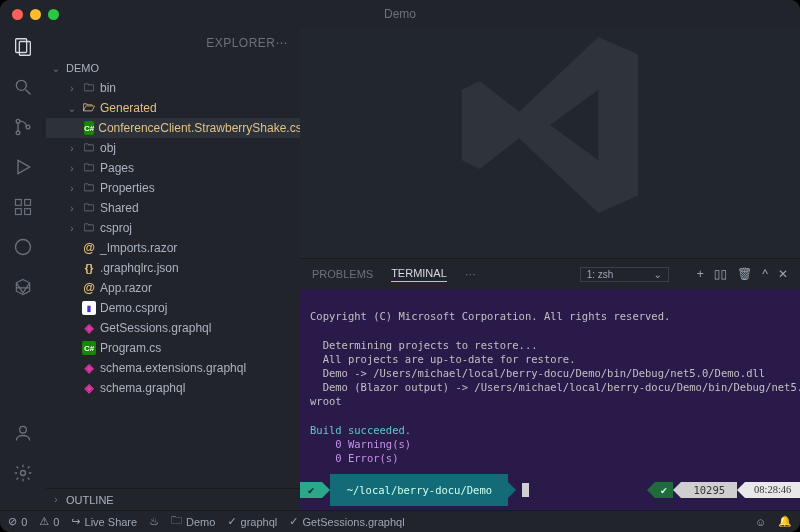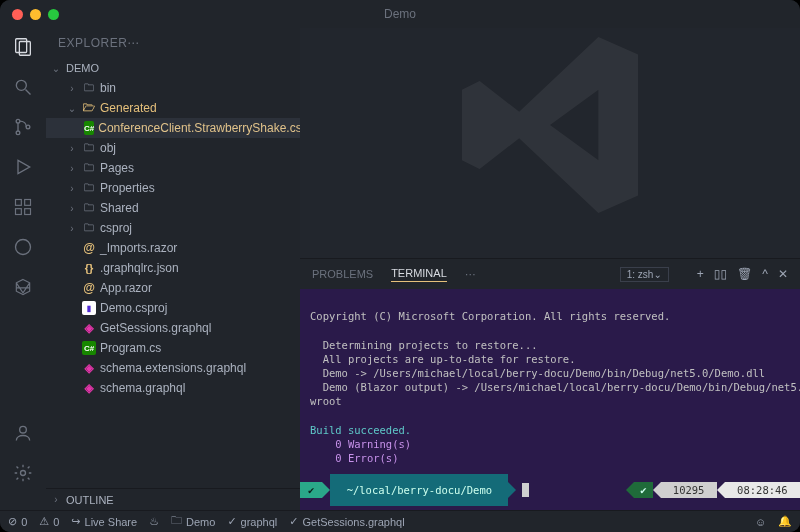--- a/index.html
+++ b/index.html
@@ -9,21 +9,21 @@
     .traffic { display: flex; gap: 7px; padding-left: 12px; }
     .dot { width: 11px; height: 11px; border-radius: 50%; }
     .dot.red { background: #ff5f56; } .dot.yellow { background: #ffbd2e; } .dot.green { background: #27c93f; }
     .title { position: absolute; left: 50%; transform: translateX(-50%); color: #6b717d; font-size: 12px; }
     .body { flex: 1; display: flex; min-height: 0; }
     .activitybar { width: 46px; background: #21252b; display: flex; flex-direction: column; align-items: center; padding-top: 8px; gap: 18px; }
     .activitybar .aicon { width: 22px; height: 22px; color: #6b717d; cursor: pointer; display:flex; align-items:center; justify-content:center;}
     .activitybar .aicon.active { color: #d7dae0; }
     .activitybar .spacer { flex: 1; }
     .sidebar { width: 254px; background: #21252b; color: #abb2bf; display: flex; flex-direction: column; font-size: 12px; }
-    .sidehead { height: 30px; display: flex; align-items: center; justify-content: flex-start; padding: 0 12px; color: #6b717d; letter-spacing: .5px; }
+    .sidehead { height: 30px; display: flex; align-items: center; justify-content: flex-end; padding: 0 12px; color: #6b717d; letter-spacing: .5px; }
     .section-title { height: 20px; display: flex; align-items: center; padding-left: 4px; font-size: 11px; color: #abb2bf; gap: 4px;}
     .tree { flex: 1; overflow: hidden; }
     .row { height: 20px; display: flex; align-items: center; gap: 4px; cursor: pointer; white-space: nowrap; }
     .row.sel { background: #2c313a; }
     .row.gen { color: #e5c07b; }
     .row.gen-file { color: #e0c28a; }
     .chev { width: 12px; text-align: center; color: #6b717d; font-size: 10px; }
     .ficon { width: 14px; height: 14px; display: inline-flex; align-items: center; justify-content: center; font-size: 10px; border-radius: 2px; font-weight:700;}
     .ic-folder { color: #6b717d; }
     .ic-folder-open { color: #e5c07b; }
@@ -32,34 +32,34 @@
     .ic-json { color: #e5c07b; font-size:11px;}
     .ic-graphql { color: #e535ab; font-size:12px; }
     .ic-csproj { background:#fff; color:#512bd4; font-size:8px; border-radius:2px;}
     .editor { flex: 1; display: flex; flex-direction: column; background: #282c34; min-width: 0; }
     .welcome { flex: 1; background: #22262d; position: relative; overflow:hidden;}
     .vswm { position:absolute; left:50%; top:42%; transform:translate(-50%,-50%); opacity:.06; }
     .panel { height: 252px; background: #21252b; display: flex; flex-direction: column; border-top: 1px solid #181a1f; }
     .panel-tabs { height: 30px; display: flex; align-items: center; padding: 0 12px; gap: 18px; color: #6b717d; font-size: 11px; }
     .panel-tabs .ptab.active { color: #d7dae0; border-bottom: 1px solid #e5c07b; padding-bottom: 2px;}
     .panel-tabs .grow { flex: 1; }
-    .panel-tabs .termsel { border: 1px solid #3a3f4b; padding: 1px 6px; color:#9da5b4; font-size:10px; display:flex; align-items:center; margin-left:36px;}
+    .panel-tabs .termsel { border: 1px solid #3a3f4b; padding: 1px 6px; color:#9da5b4; font-size:10px; display:flex; align-items:center; gap:40px;margin-left:36px;}
     .panel-tabs .pact { display:flex; gap:10px; color:#9da5b4; font-size:12px; margin-left:10px;}
     .terminal { flex: 1; background: #2a1a4a; font-family: Menlo, Consolas, monospace; font-size: 10.5px; line-height: 1.35; color: #cdd6f4; padding: 6px 10px; overflow: hidden; white-space: pre; position:relative;}
     .tm-grey{color:#c0c0c0;} .tm-cyan{color:#5ec8c8;} .tm-purple{color:#c792ea;}
     .prompt{position:absolute; bottom:4px; left:0; right:0; display:flex; align-items:center; font-size:10.5px;}
     .pseg1{background:#2aa889;color:#0b1e1a;padding:0 8px;display:flex;align-items:center;height:16px;}
     .pseg2{background:#146b78;color:#cfe;padding:16px 10px;height:16px;display:flex;align-items:center;}
     .tri{width:0;height:0;border-top:8px solid transparent;border-bottom:8px solid transparent;}
     .tri1{border-left:8px solid #2aa889;}
     .tri2{border-left:8px solid #146b78;}
     .pright{margin-left:auto;display:flex;align-items:center;height:16px;}
     .seg-ok{background:#1f6b3a;color:#cfe;padding:0 6px;height:16px;display:flex;align-items:center;}
     .seg-grey{background:#cfcfcf;color:#333;padding:8px 6px;height:16px;display:flex;align-items:center;}
-    .seg-white{background:#e8e8e8;color:#333;padding:0 6px;height:16px;display:flex;align-items:center;}
+    .seg-white{background:#e8e8e8;color:#333;padding:0 6px;height:16px;display:flex;align-items:center;font-family:Liberation Serif, serif;}
     .triL{width:0;height:0;border-top:8px solid transparent;border-bottom:8px solid transparent;}
     .triL-ok{border-right:8px solid #1f6b3a;}
     .triL-grey{border-right:8px solid #cfcfcf;}
     .triL-white{border-right:8px solid #e8e8e8;}
     .statusbar { height: 22px; background: #21252b; color: #9da5b4; display: flex; align-items: center; font-size: 11px; padding: 0 8px; gap: 12px; border-top: 1px solid #181a1f;}
     .statusbar .grow { flex: 1; }
     .statusbar .stitem { display:flex; align-items:center; gap:4px;}
   </style>
 </head>
 <body>

